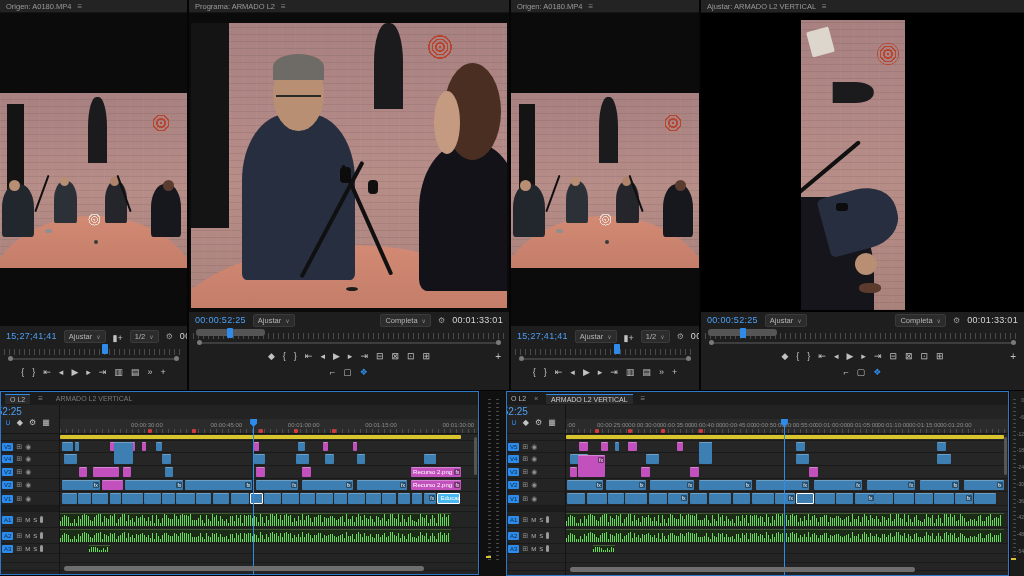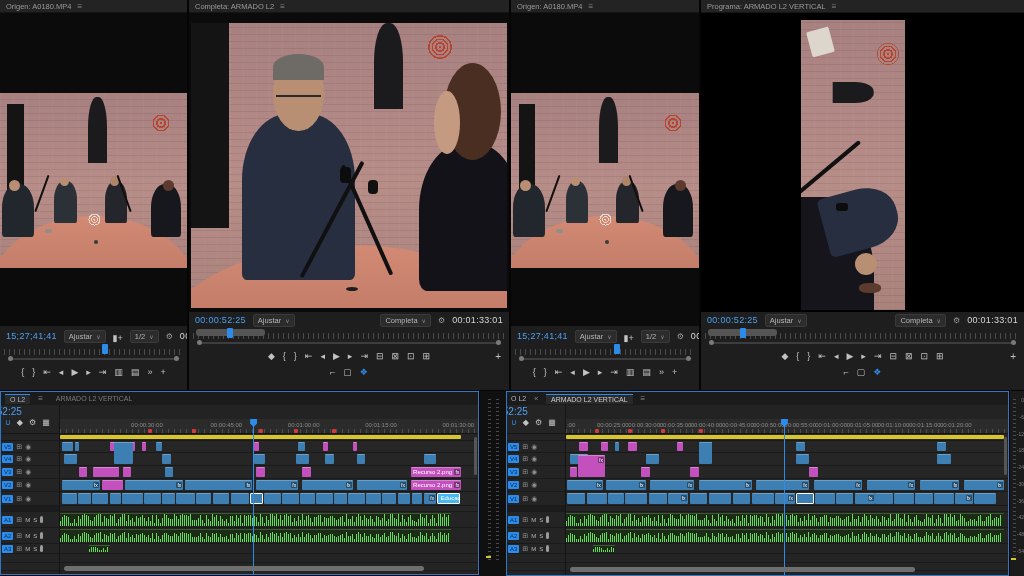--- a/index.html
+++ b/index.html
@@ -171,21 +171,21 @@
           <span class="ticon">▥</span>
           <span class="ticon">▤</span>
           <span class="ticon">»</span>
           <span class="ticon">+</span>
         </div>
     </div>
   </div>
 
   <div class="panel" style="left:189px;top:0;width:320px;height:390px;">
     <div class="phead">
-      <span>Completa: ARMADO L2</span>
+      <span>Programa: ARMADO L2</span>
       <span class="pmenu">≡</span>
     </div>
     <div class="pvideo" style="top:13px;height:299px;">
       <div class="scene scene-close" style="left:2px;right:2px;top:10px;bottom:4px;">
         <div class="bricks"></div>
         <div class="posterL" style="left:0;top:0;width:12%;height:72%;"></div>
         <div class="figdark" style="left:58%;top:0;width:9%;height:30%;"></div>
         <div class="spiral" style="right:17%;top:4%;width:26px;height:26px;"></div>
         <div class="tabletop" style="left:-8%;right:-8%;bottom:-10%;height:32%;"></div>
         <div class="bod" style="left:16%;bottom:10%;width:36%;height:58%;background:#262e40;border-radius:40% 40% 4% 4%;"></div>
@@ -310,21 +310,21 @@
           <span class="ticon">▥</span>
           <span class="ticon">▤</span>
           <span class="ticon">»</span>
           <span class="ticon">+</span>
         </div>
     </div>
   </div>
 
   <div class="panel" style="left:701px;top:0;width:323px;height:390px;">
     <div class="phead">
-      <span>Programa: ARMADO L2 VERTICAL</span>
+      <span>Ajustar: ARMADO L2 VERTICAL</span>
       <span class="pmenu">≡</span>
     </div>
     <div class="pvideo" style="top:13px;height:299px;background:#000;">
       <div class="scene" style="left:100px;width:104px;top:7px;height:290px;">
         <div class="bricks"></div>
         <div style="position:absolute;left:8%;top:3%;width:22%;height:9%;background:#ddd6cc;transform:rotate(-15deg);border-radius:2px;"></div>
         <div class="spiral" style="right:6%;top:8%;width:22px;height:22px;"></div>
         <div class="figdark" style="left:40%;top:18%;width:20%;height:14%;transform:rotate(90deg);"></div>
         <div style="position:absolute;left:-10%;bottom:-6%;width:80%;height:45%;background:#15151b;border-radius:0 60% 0 0;"></div>
         <div class="micbar" style="left:18%;top:36%;width:4px;height:34%;transform:rotate(50deg);"></div>

